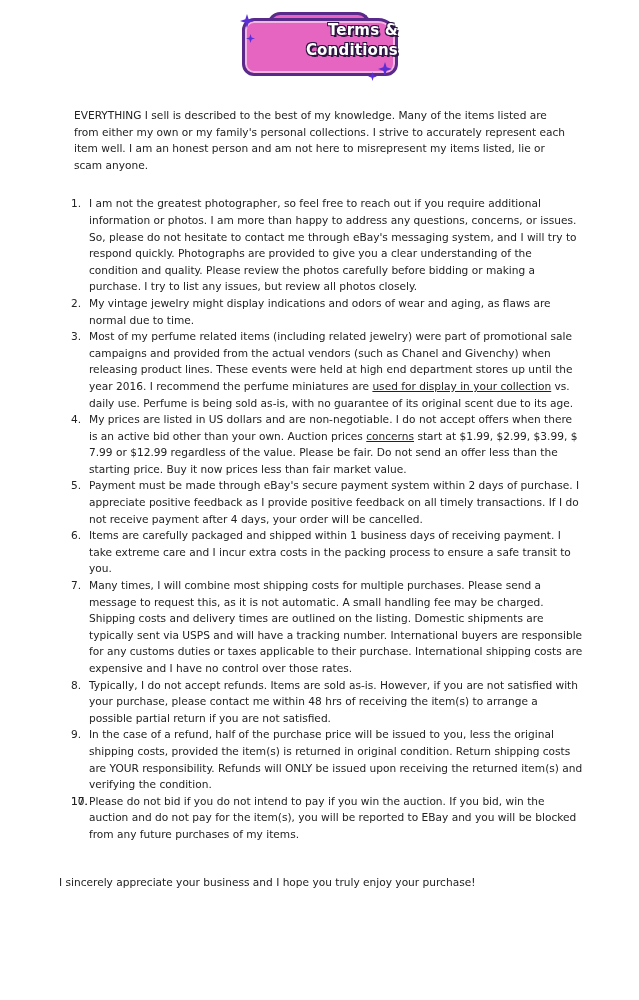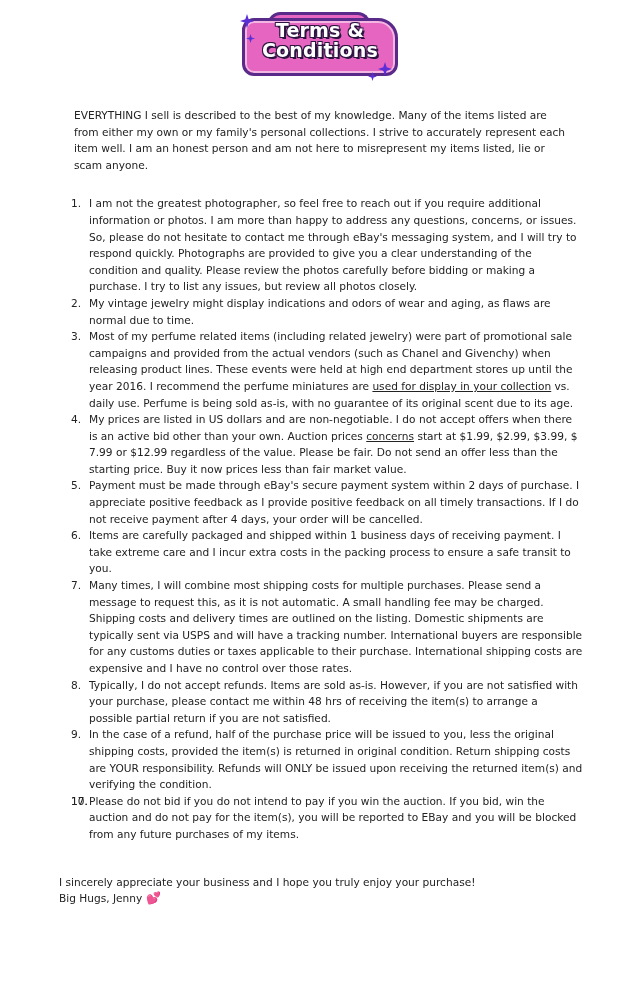--- a/index.html
+++ b/index.html
@@ -42,26 +42,26 @@
       background: #e565c0;
       border: 3px solid #5a2a8a;
       border-bottom: none;
       border-radius: 12px 12px 0 0;
     }
     .logo-text {
       position: absolute;
       left: 10px;
       top: 12px;
       width: 156px;
-      text-align: center;
+      text-align: right;
       font-family: "DejaVu Sans", sans-serif;
       font-weight: bold;
       color: #ffffff;
       line-height: 20px;
-      font-size: 19px;
+      font-size: 15px;
       letter-spacing: 0.2px;
       text-shadow:
         2px 2px 0 #2b1540,
         -1px -1px 0 #2b1540,
         1px -1px 0 #2b1540,
         -1px 1px 0 #2b1540;
     }
     .logo-text .line { display: block; }
     .sparkle {
       position: absolute;
@@ -186,17 +186,14 @@
       <span class="num">10.</span>
     </li>
     <li>
       <span class="num">17.</span>
       <span>Please do not bid if you do not intend to pay if you win the auction. If you bid, win the auction and do not pay for the item(s), you will be reported to EBay and you will be blocked from any future purchases of my items.</span>
     </li>
   </ol>
 
   <div class="closing">
     <p>I sincerely appreciate your business and I hope you truly enjoy your purchase!</p>
-    <p>
-      <span>Big Hugs, Jenny</span><span class="heart">💕</span>
-    </p>
   </div>
 </div>
 
 </body></html>

